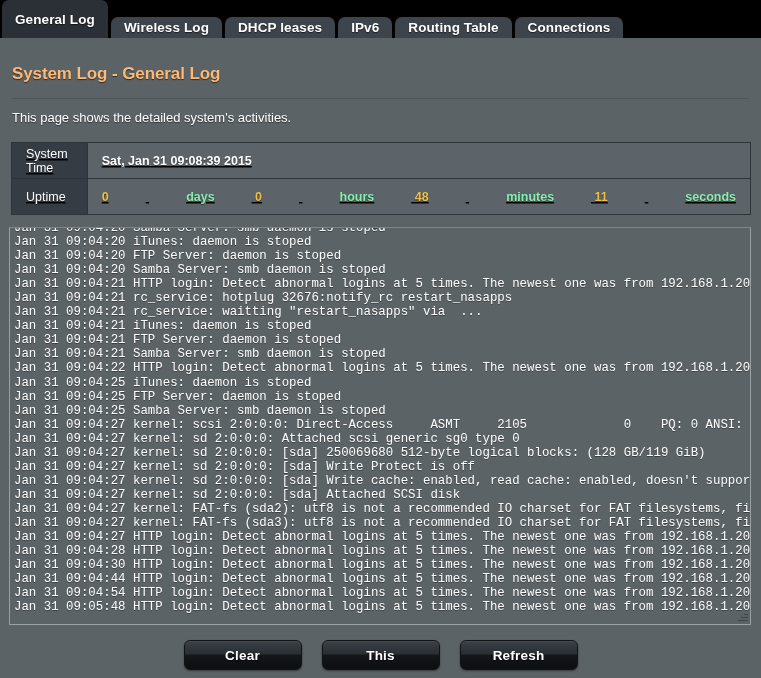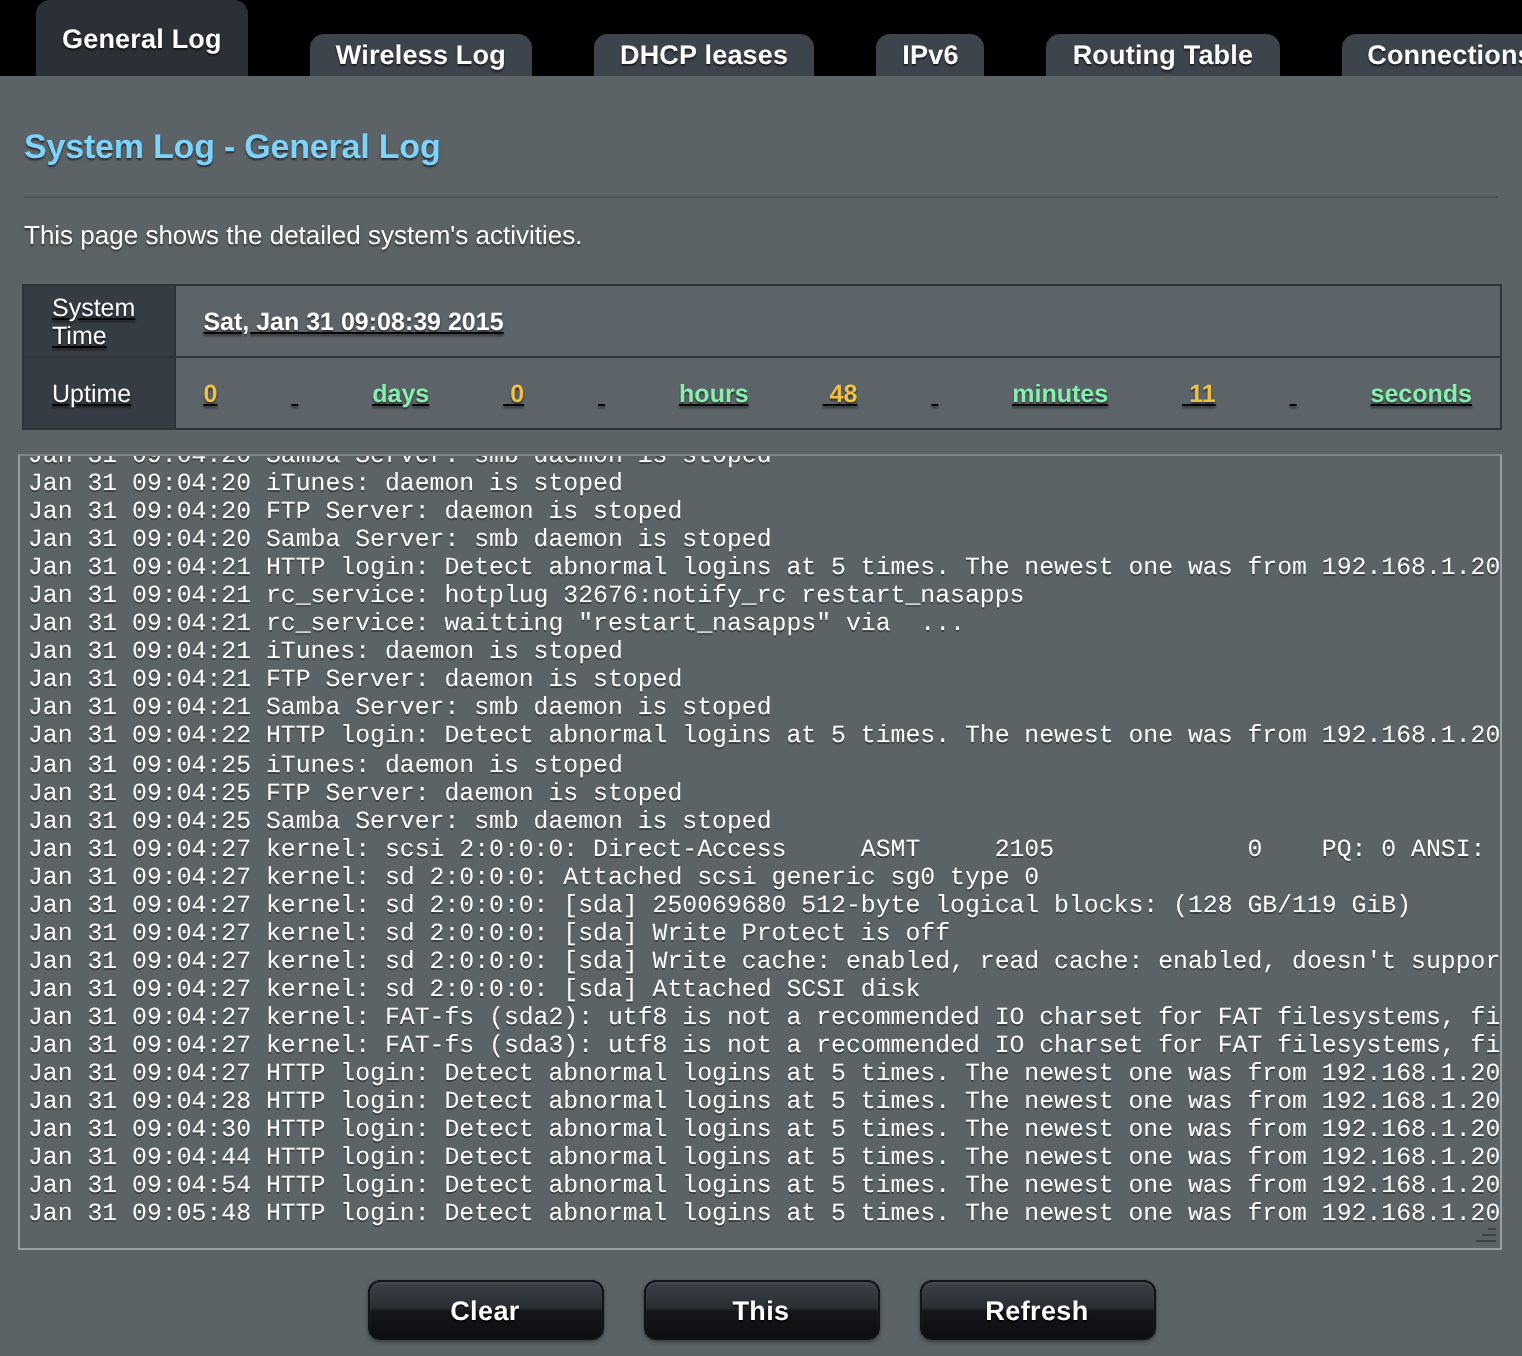--- a/index.html
+++ b/index.html
@@ -18,22 +18,21 @@
   }
 
   
   #tabbar {
     position: absolute;
     left: 0; top: 0;
     width: 761px; height: 38px;
     background: #000000;
     display: flex;
     align-items: flex-end;
-    padding-left: 18px;
-    gap: 28px;
+    padding-left: 2px;
   }
   .tab {
     height: 21px;
     margin-right: 3px;
     padding: 0 13px;
     display: flex;
     align-items: center;
     justify-content: center;
     border-radius: 7px 7px 0 0;
     background: #3e444c;
@@ -57,21 +56,21 @@
     left: 0; top: 38px;
     width: 761px; height: 640px;
     background: #5c6367;
   }
 
   #page-title {
     position: absolute;
     left: 12px; top: 26px;
     font-size: 17px;
     font-weight: bold;
-    color: #7dd3fc;
+    color: #fdba74;
     text-shadow: 0 1px 1px rgba(0,0,0,.55);
     letter-spacing: -0.1px;
   }
   #title-rule {
     position: absolute;
     left: 12px; top: 60px;
     width: 737px; height: 1px;
     background: #6e757a;
     border-top: 1px solid #4e5458;
   }

